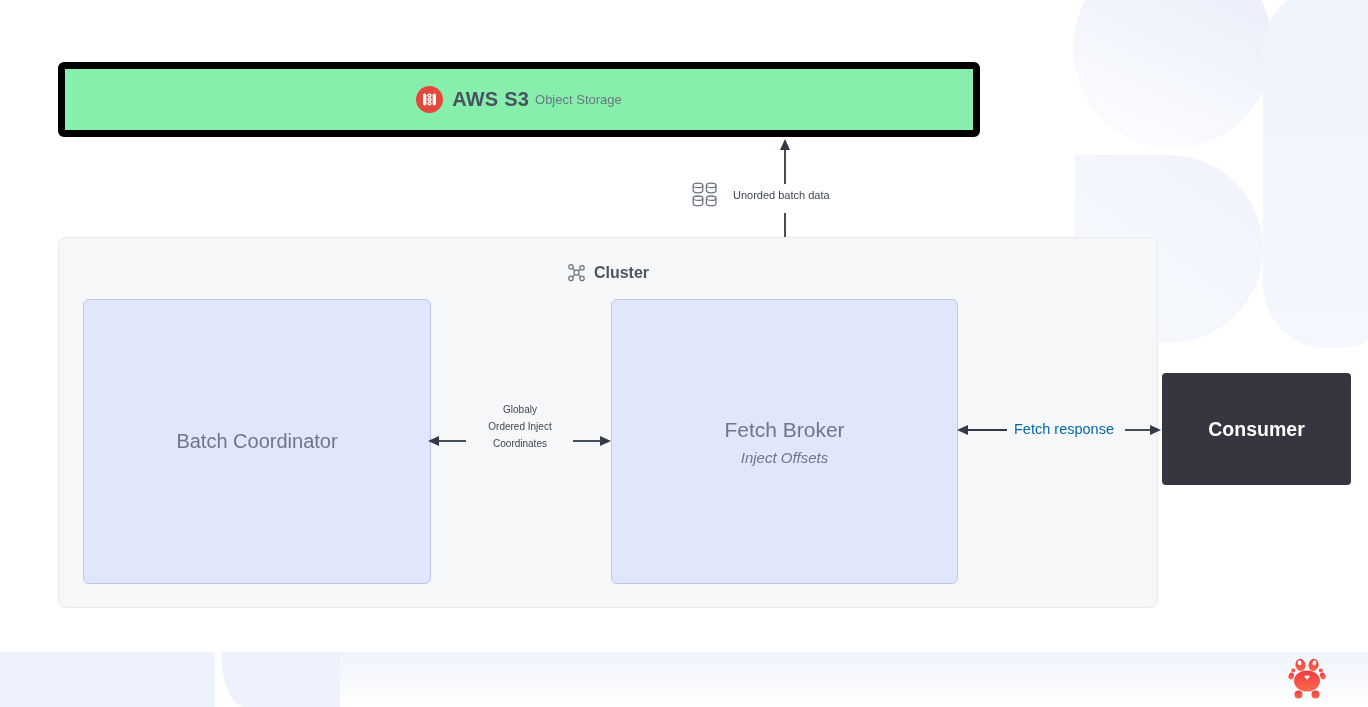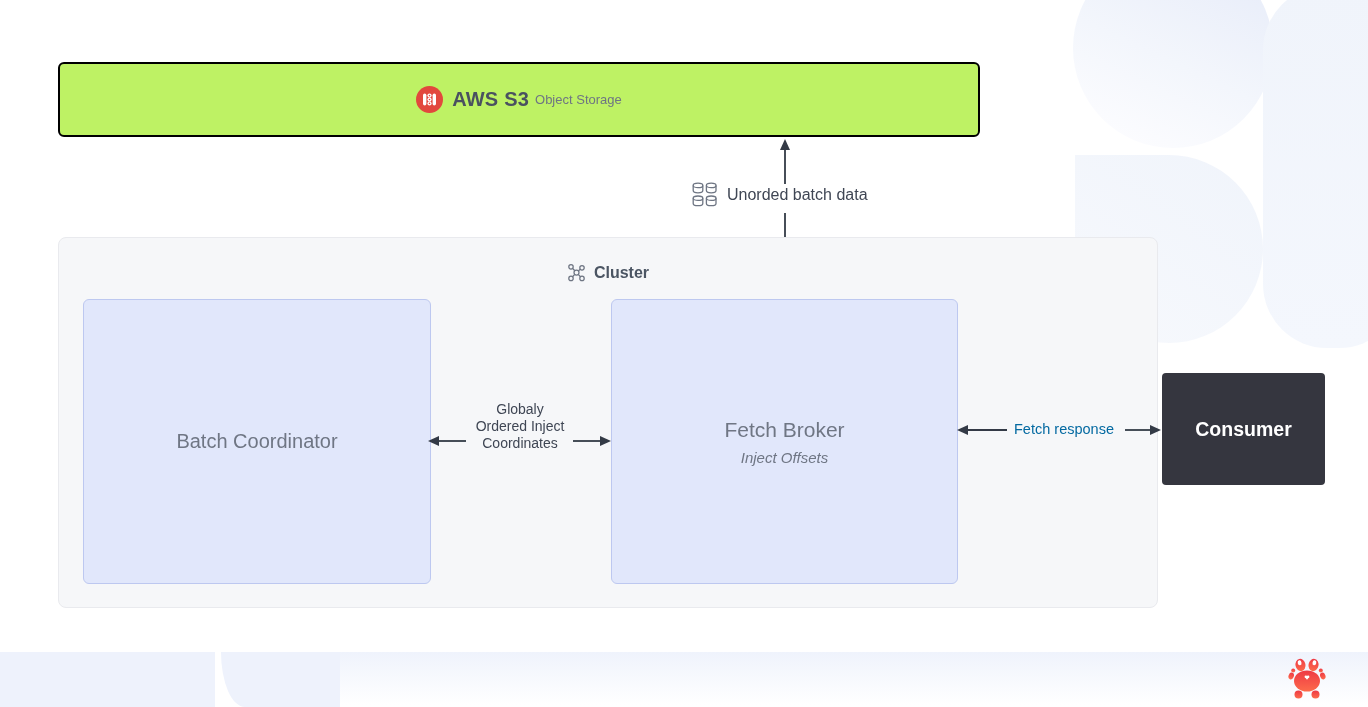--- a/index.html
+++ b/index.html
@@ -31,21 +31,21 @@
   .footer-seg1{position:absolute;left:0;top:0;width:215px;height:55px;background:#eef2fc;}
   .footer-seg2{position:absolute;left:221px;top:0;width:119px;height:55px;background:#eef2fc;
     border-bottom-left-radius:24px 55px;}
   .footer-seg3{position:absolute;left:340px;top:0;width:1028px;height:55px;
     background:linear-gradient(to bottom,#eff3fc,#ffffff 96%);}
   .crab{position:absolute;left:1288px;top:657px;width:38px;height:42px;}
 
   
   .s3-box{
     position:absolute;left:58px;top:62px;width:922px;height:75px;box-sizing:border-box;
-    background:#bef264;border:2px solid #000000;border-radius:6px;
+    background:#86efac;border:7px solid #000000;border-radius:6px;
     display:flex;align-items:center;justify-content:center;gap:9px;
   }
   .s3-brand{font-size:20px;font-weight:bold;color:#4a5160;letter-spacing:.2px;}
   .s3-title{font-size:13px;color:#6e7583;margin-left:-3px;}
 
   
   .cluster-box{
     position:absolute;left:58px;top:237px;width:1100px;height:371px;box-sizing:border-box;
     background:#f6f7f9;border:1px solid #e9eaee;border-radius:8px;
   }
@@ -61,35 +61,35 @@
     display:flex;flex-direction:column;align-items:center;justify-content:center;
     color:#6f7684;
   }
   .node-batch{left:24px;width:348px;font-size:20px;}
   .node-broker{left:552px;width:347px;}
   .broker-title{font-size:21px;}
   .broker-sub{font-size:15px;font-style:italic;margin-top:7px;}
 
   
   .consumer{
-    position:absolute;left:1162px;top:373px;width:163px;height:112px;
+    position:absolute;left:1162px;top:373px;width:189px;height:112px;
     background:#35363f;border-radius:4px;
     display:flex;align-items:center;justify-content:center;
     color:#ffffff;font-weight:bold;font-size:19.5px;
   }
 
   
   .edge-label-s3{
     position:absolute;left:692px;top:182px;
-    display:flex;align-items:center;gap:9px;
-    font-size:16px;color:#3f4654;
+    display:flex;align-items:center;gap:15px;
+    font-size:11px;color:#3f4654;
   }
   .coord-label{
     position:absolute;left:454px;top:401px;width:132px;text-align:center;
-    font-size:14px;line-height:17px;color:#3f4654;
+    font-size:10px;line-height:17px;color:#3f4654;
   }
   .fetch-label{
     position:absolute;left:1012px;top:421px;width:104px;text-align:center;
     font-size:14.5px;color:#0369a1;
   }
   .arrow{position:absolute;}
 </style>
 </head>
 <body>
 

